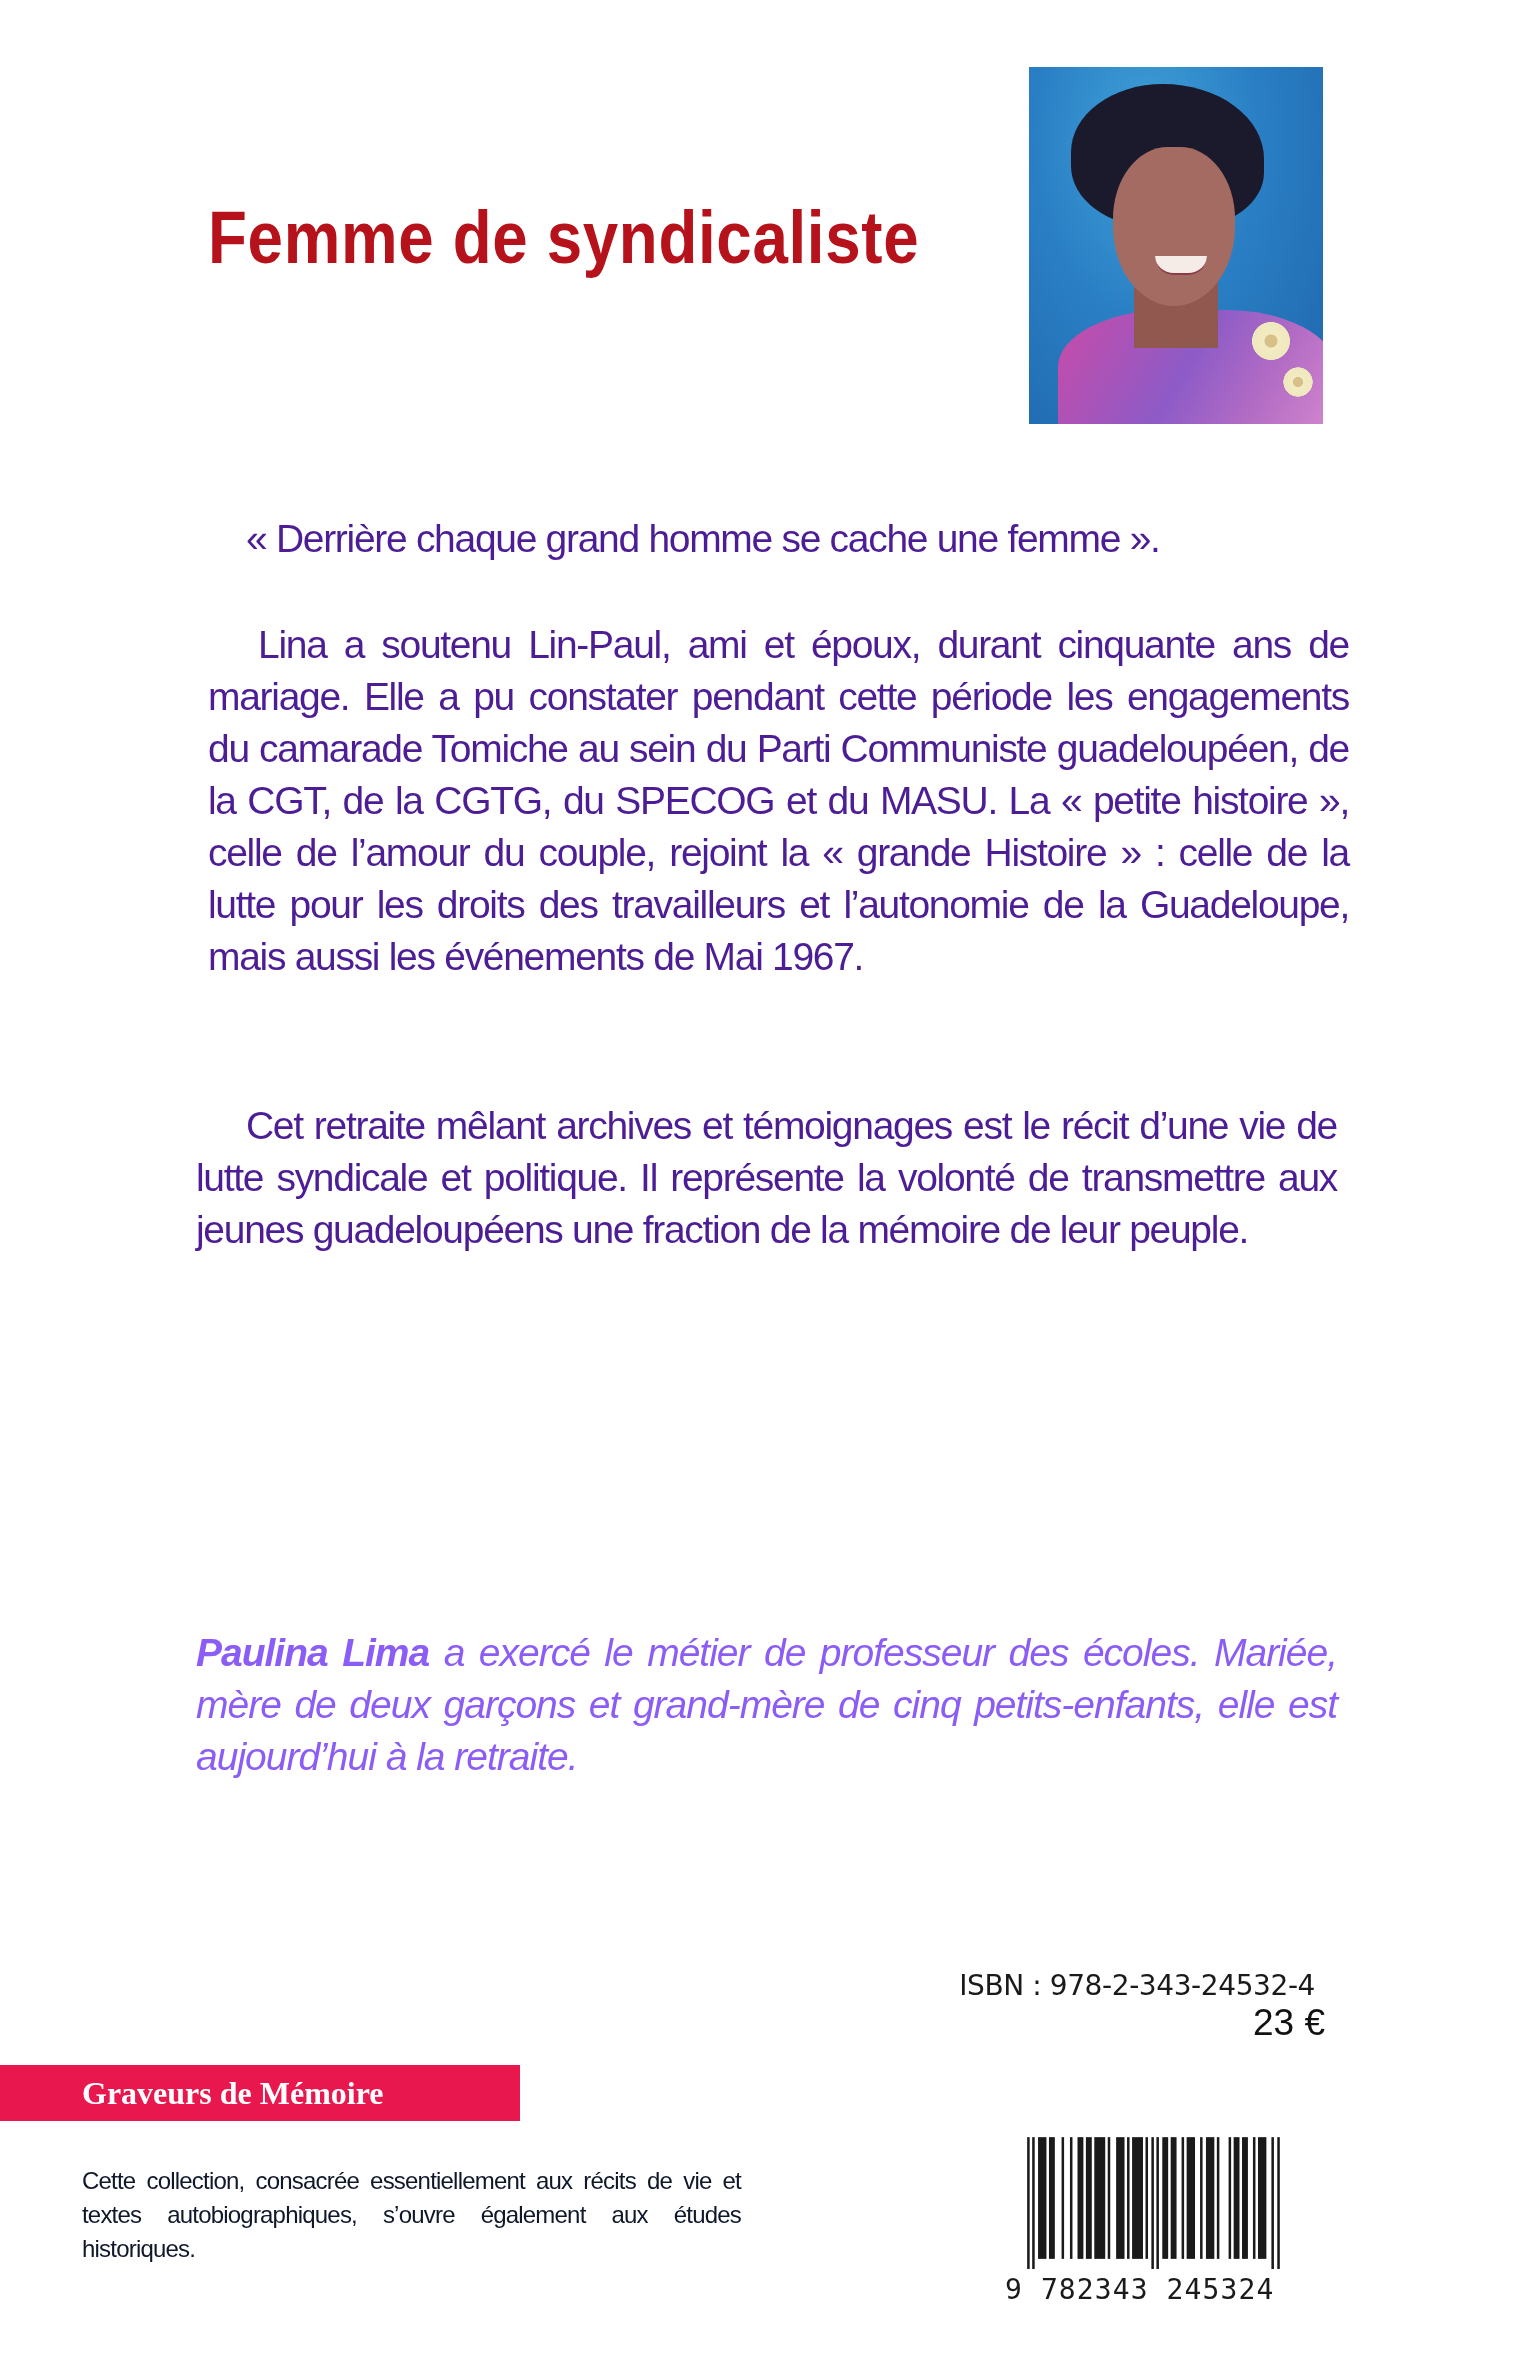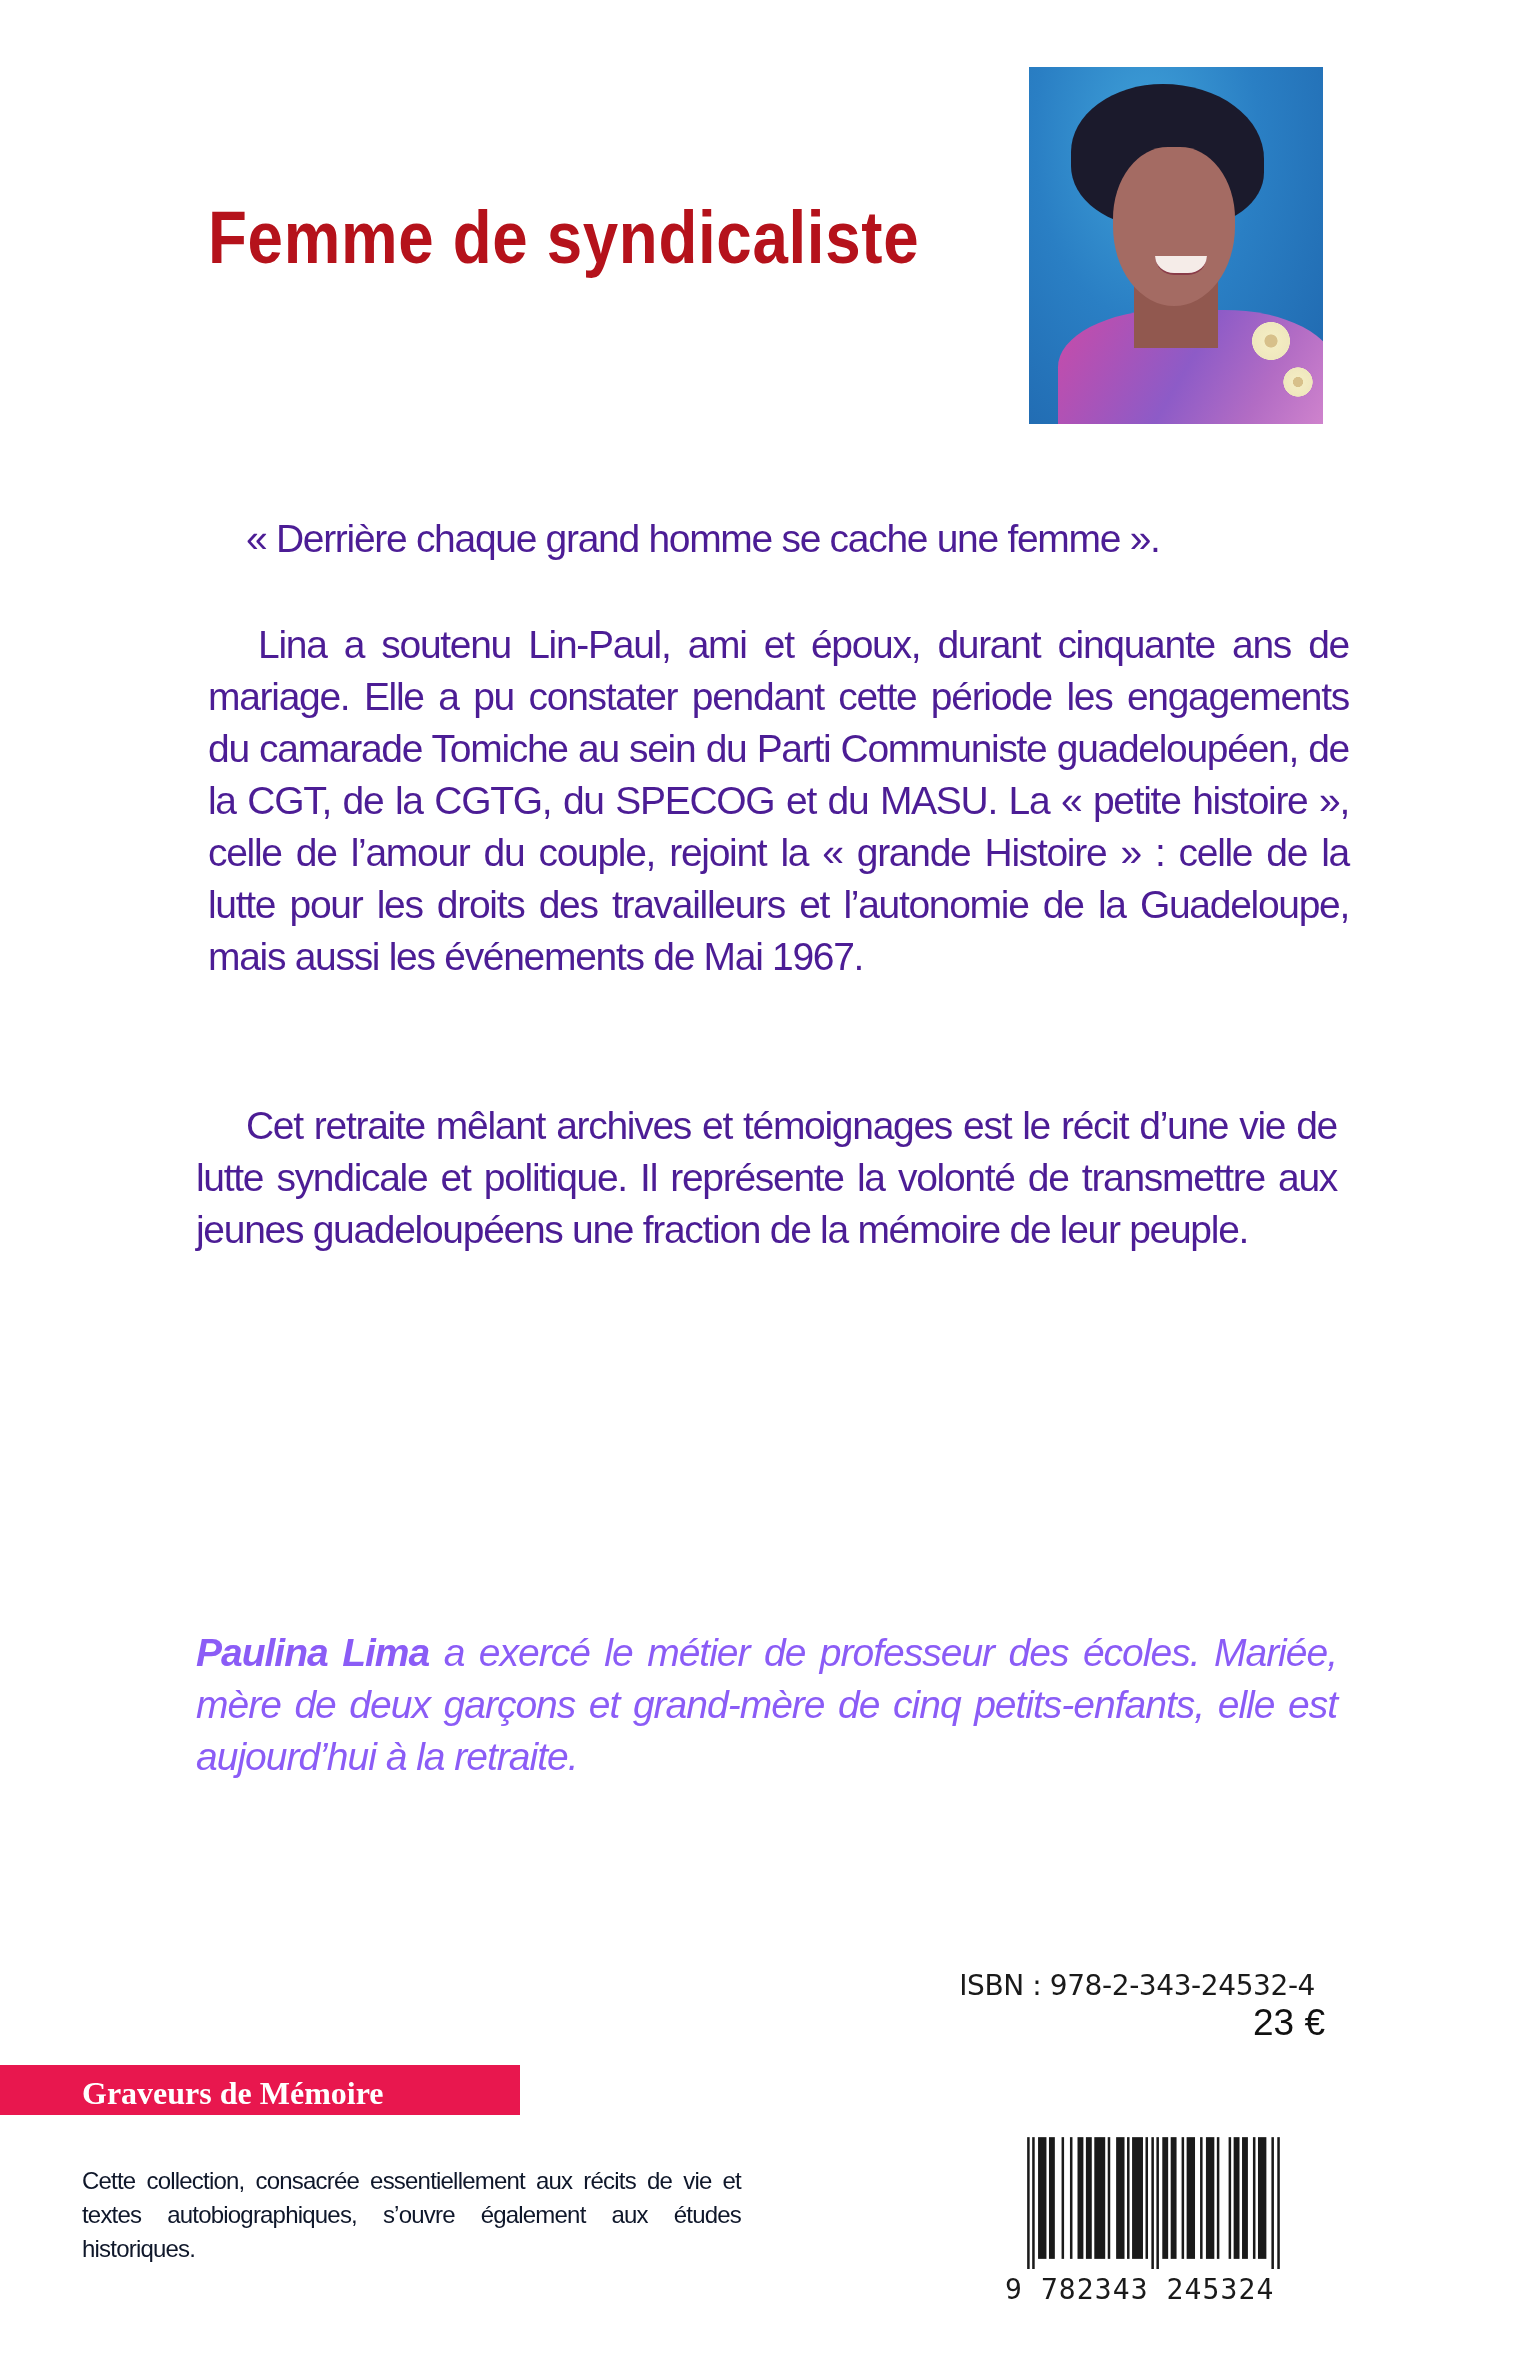--- a/index.html
+++ b/index.html
@@ -46,21 +46,21 @@
   .isbn {
     position: absolute; right: 220px; top: 1960px;
     font-family: "DejaVu Sans", sans-serif; font-size: 28px; color: #1a1a1a; letter-spacing: -0.4px; margin-top: 9px;
   }
   .price {
     position: absolute; right: 210px; top: 2002px;
     font-family: "Liberation Sans", sans-serif; font-size: 37px; color: #111; margin-left: 32px;
   }
 
   .collection-band {
-    position: absolute; left: 0; top: 2065px; width: 520px; height: 50px;
+    position: absolute; left: 0; top: 2065px; width: 520px; height: 56px;
     background: #e8174e;
   }
   .collection-label {
     position: absolute; left: 82px; top: 10px;
     font-family: "Liberation Serif", serif; font-weight: bold; font-size: 32px; color: #ffffff;
     white-space: nowrap;
   }
   .collection-desc {
     position: absolute; left: 82px; top: 2164px; width: 659px;
     font-family: "Liberation Sans", sans-serif; font-size: 24px; line-height: 34px;

